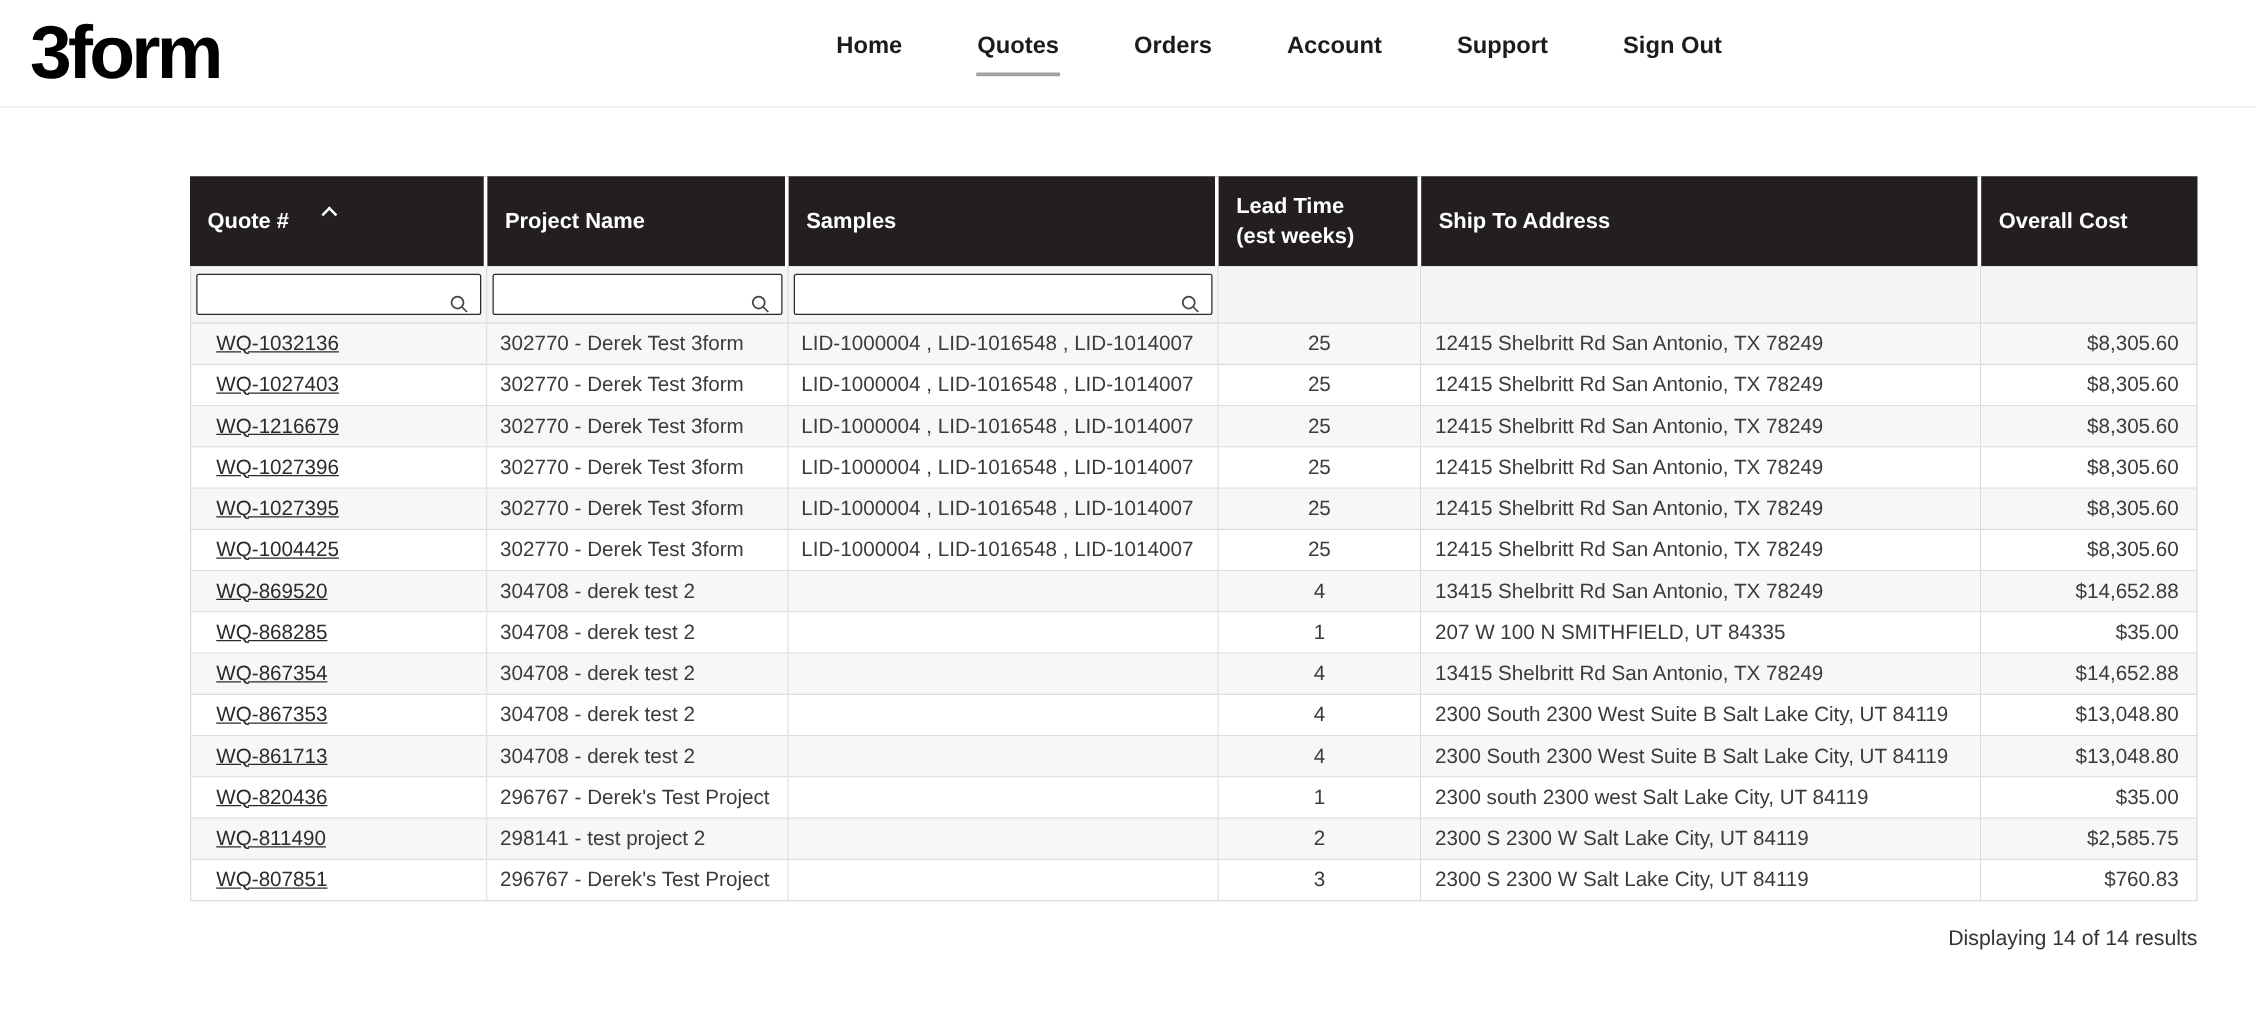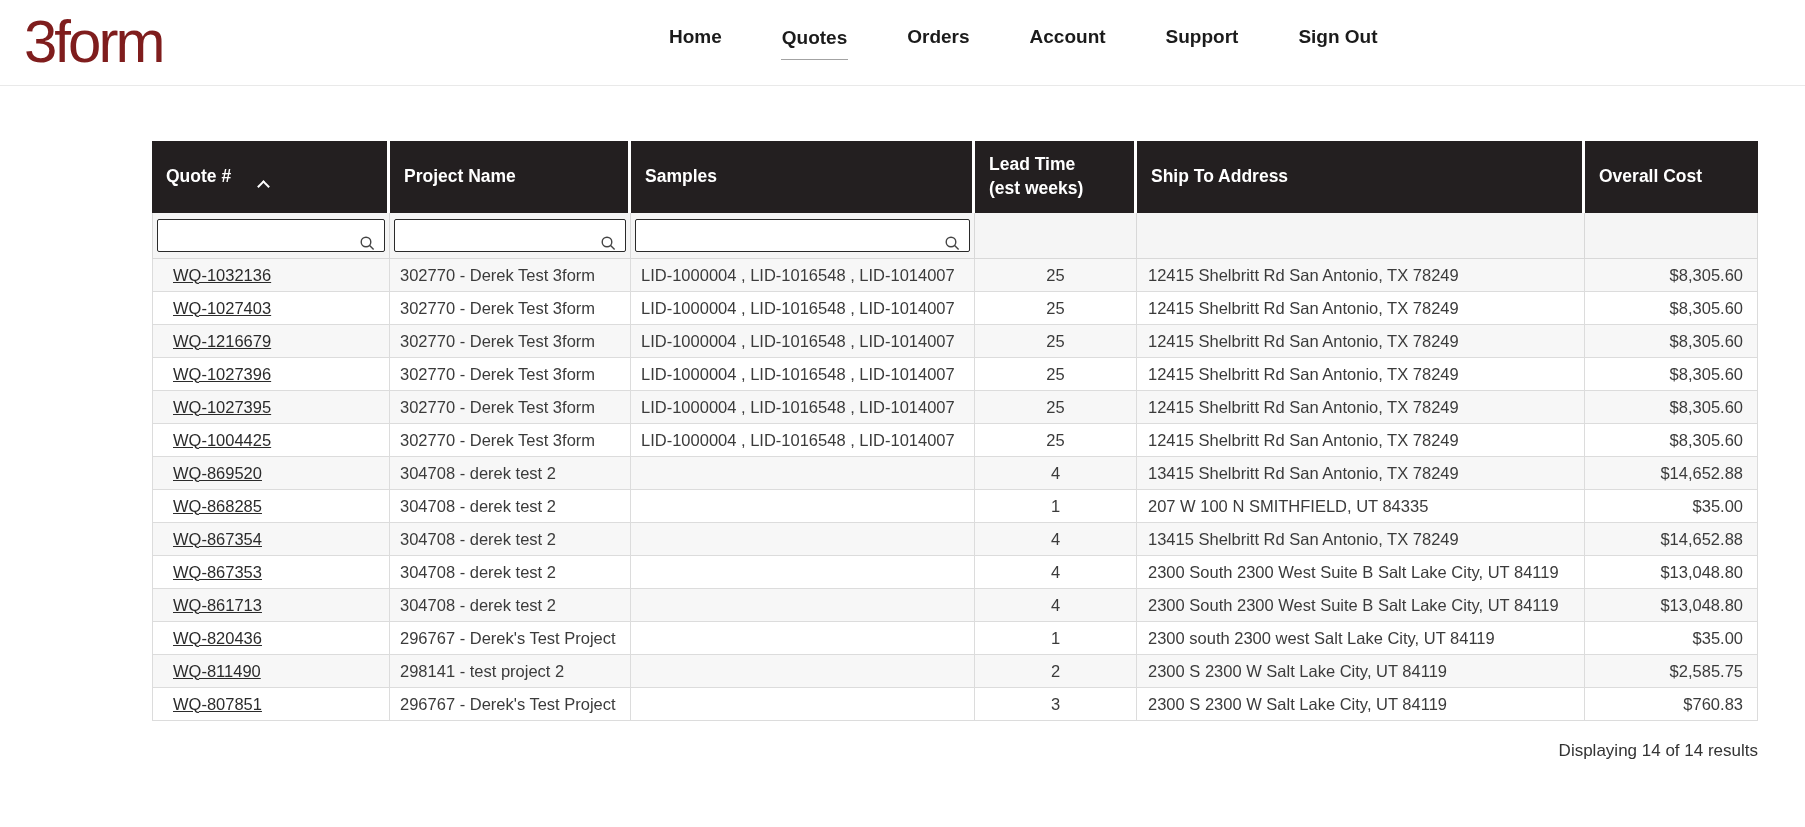--- a/index.html
+++ b/index.html
@@ -2,38 +2,38 @@
 <html><head>
 <meta charset="utf-8">
 <style>
   * { margin:0; padding:0; box-sizing:border-box; }
   html,body { width:1805px; height:827px; background:#ffffff; overflow:hidden;
               font-family:"Liberation Sans", sans-serif; }
 
   
   .topbar { position:relative; width:100%; height:86px; background:#ffffff;
             border-bottom:1px solid #e9e9e9; }
-  .logo { position:absolute; left:24px; top:0px; font-size:60px; font-weight:400;
-          letter-spacing:-3px; color:#7f1d1d; line-height:84px; text-decoration:none;
+  .logo { position:absolute; left:24px; top:0px; font-size:60px; font-weight:700;
+          letter-spacing:-3px; color:#000000; line-height:84px; text-decoration:none;
           cursor:pointer; }
   .nav { position:absolute; left:668px; top:0; height:76px; display:flex;
          align-items:center; gap:58px; }
   .nav-item { font-size:19px; font-weight:700; color:#1b1b1b; cursor:pointer;
               padding:10px 1px; border-bottom:3px solid transparent; }
-  .nav-item.active { border-bottom:1px solid #a3a3a3; }
+  .nav-item.active { border-bottom:3px solid #a3a3a3; }
 
   
   .grid-wrap { margin:55px 47px 0 152px; width:1606px; }
   table.grid { width:1606px; table-layout:fixed; border-collapse:separate; border-spacing:0; }
 
   th.hdr { height:72px; background:#231F20; color:#ffffff; font-size:17.5px;
            font-weight:700; text-align:left; padding:0 8px 0 14px; vertical-align:middle;
            border-right:3px solid #ffffff; cursor:pointer; line-height:1.35; }
   th.hdr:last-child { border-right:none;margin-left:16px; }
-  .hdr-flex { display:flex; align-items:flex-end; }
+  .hdr-flex { display:flex; align-items:flex-start; }
   .sort-caret { display:inline-block; width:9px; height:9px; margin-left:28px;
                 border-left:2.5px solid #fff; border-top:2.5px solid #fff;
                 transform:rotate(45deg); position:relative; top:2px; }
 
   tr.filter-row td { height:46px; background:#f5f5f5; border-bottom:1px solid #d8d8d8;
                      border-right:1px solid #d8d8d8; padding:0 4px; vertical-align:middle; }
   tr.filter-row td:first-child { border-left:1px solid #d8d8d8; }
   .search-box { position:relative; width:100%; }
   .search-box input { width:100%; height:33px; border:1px solid #2a2a2a; border-radius:2px;
                       background:#fff; font-family:"Liberation Sans",sans-serif;

